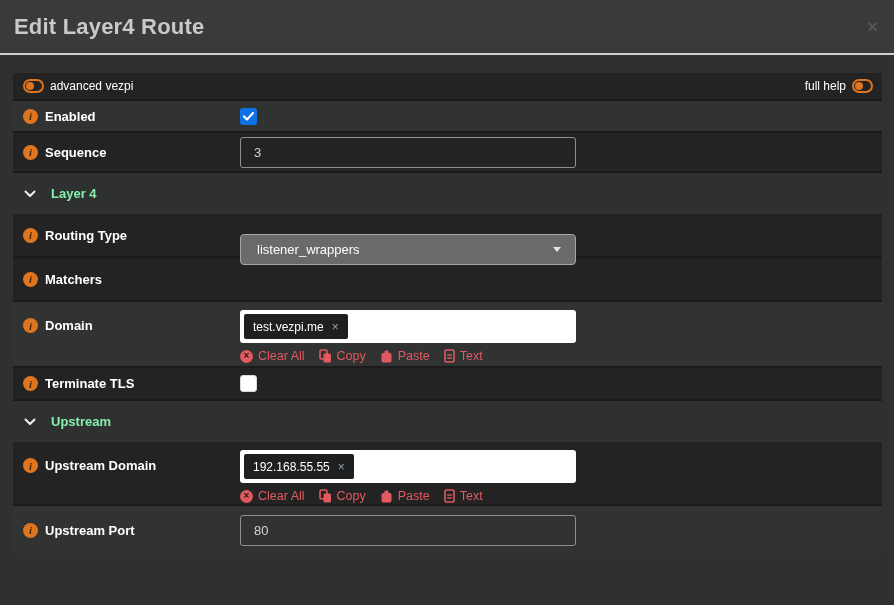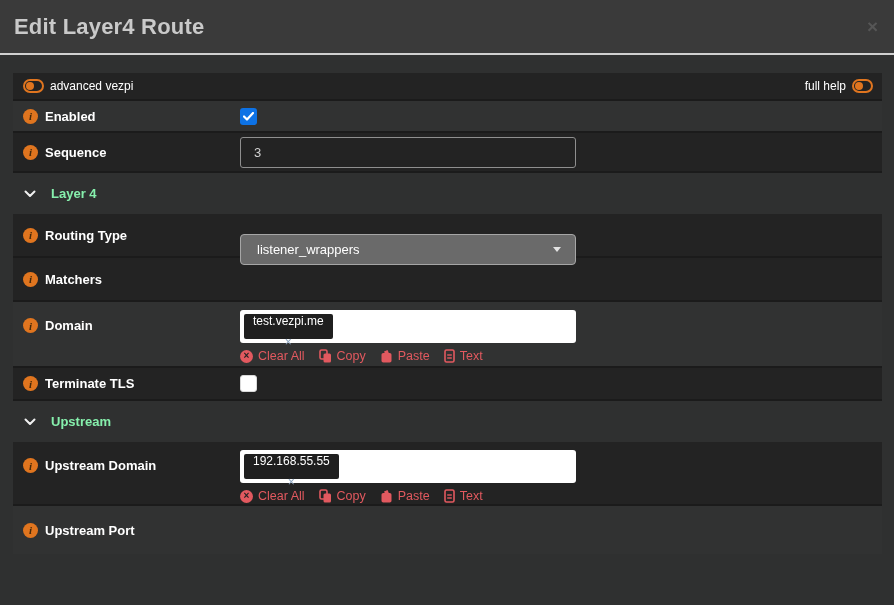--- a/index.html
+++ b/index.html
@@ -86,21 +86,21 @@
   
   .stacked { align-items:flex-start; }
   .stacked .lbl-cell { margin-top:16px; }
   .ctrl-stack { flex:1; padding-top:8px; }
   .tokenbox {
     width:336px; height:33px; background:#fff; border-radius:3px;
     display:flex; align-items:center; padding:0 4px; cursor:text;
   }
   .chip {
     background:#1f1f1f; color:#fff; font-size:12px; border-radius:2px;
-    height:25px; display:flex; align-items:center; padding:0 9px; gap:8px;flex-direction:column;
+    height:25px; display:flex; align-items:center; padding:0 9px; gap:8px;
   }
   .chip-x { color:#8ba3bd; font-size:12px; cursor:pointer; line-height:1; }
 
   
   .links { display:flex; align-items:center; gap:14px; margin-top:6px; }
   .link { color:#e2595f; font-size:12.5px; display:flex; align-items:center; gap:5px; cursor:pointer; }
   .ico-clear {
     width:13px; height:13px; border-radius:50%; background:#e2595f;
     color:#232323; font-size:10px; font-weight:bold; line-height:1;
     display:flex; align-items:center; justify-content:center;
@@ -283,16 +283,19 @@
           </span>
         </div>
       </div>
     </div>
 
     <div class="row light h48 nosep">
       <div class="lbl-cell">
         <span class="info">i</span>
         <span class="lbl">Upstream Port</span>
       </div>
+      <div class="ctrl">
+        <input class="text-input" value="80" style="">
+      </div>
     </div>
 
   </div>
 </div>
 
 </body></html>

